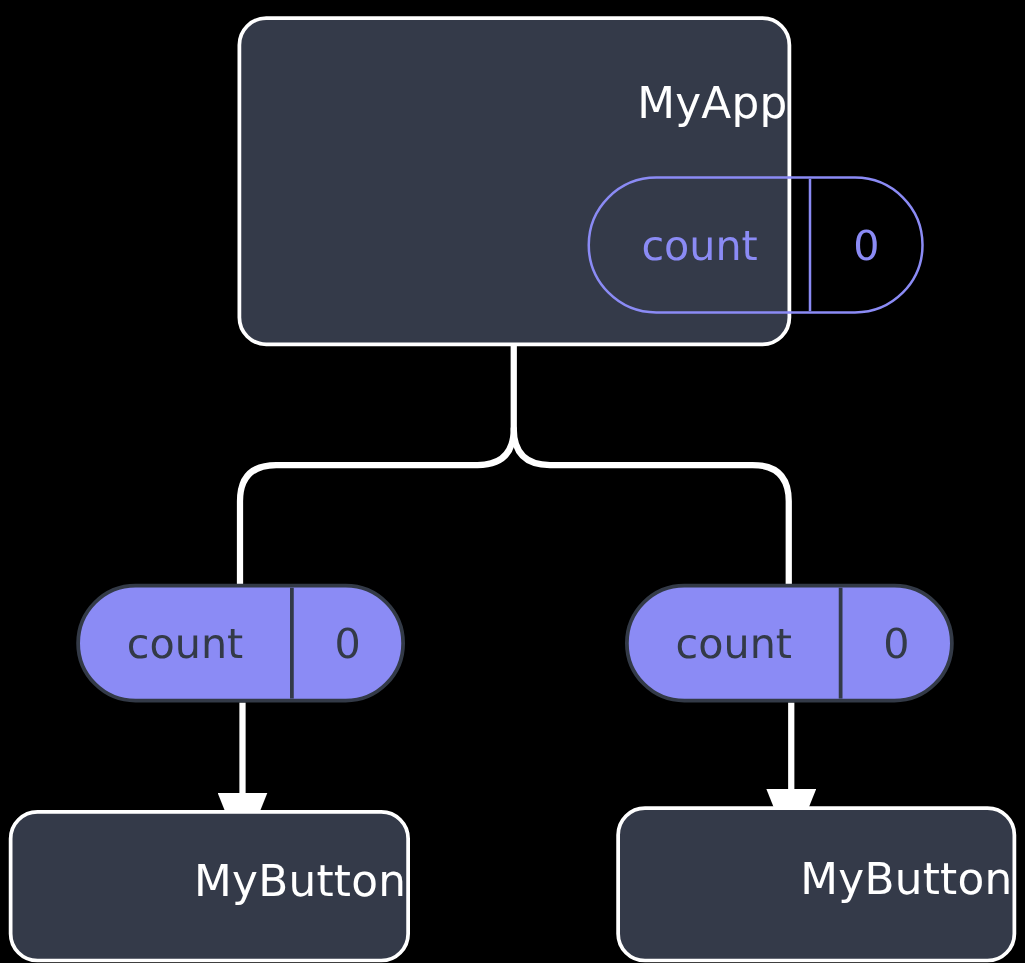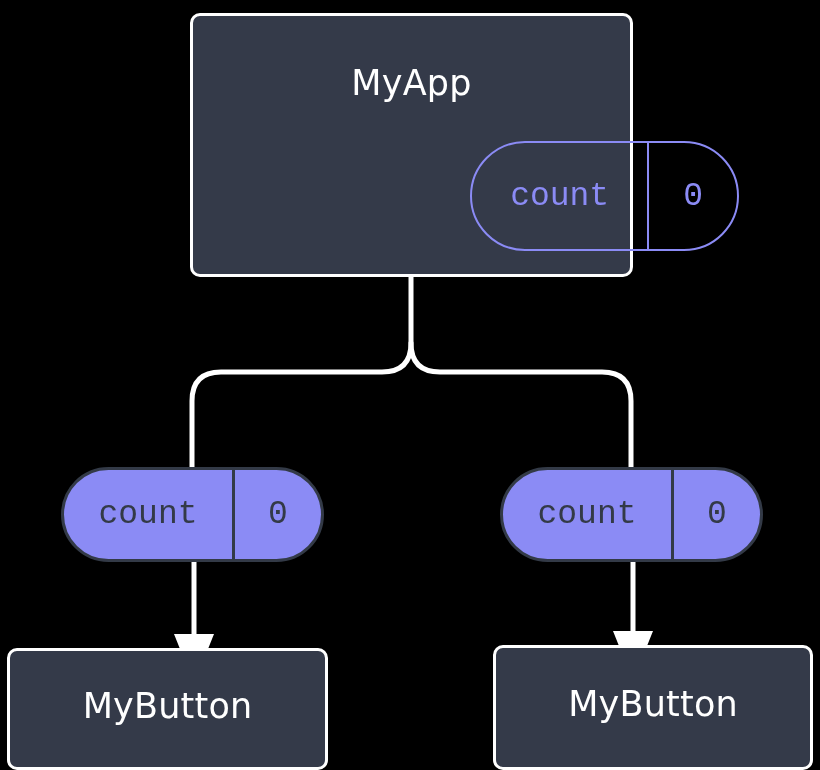--- a/index.html
+++ b/index.html
@@ -29,24 +29,24 @@
     height: 770px;
     pointer-events: none;
   }
 
   
   .component-node {
     position: absolute;
     box-sizing: border-box;
     background: #343a49;
     border: 3px solid #ffffff;
-    border-radius: 10px;
+    border-radius: 23px;
     display: flex;
     flex-direction: column;
-    align-items: center;
+    align-items: flex-end;
   }
   .node-title {
     color: #ffffff;
     font-size: 35px;
     line-height: 1;
     letter-spacing: 0.2px;
     white-space: nowrap;
   }
 
   #node-myapp {
@@ -80,21 +80,20 @@
   }
 
   
   .signal-pill {
     position: absolute;
     box-sizing: border-box;
     display: flex;
     align-items: stretch;
     border-radius: 999px;
     overflow: hidden;
-    font-family: Liberation Mono, monospace;
   }
   .signal-pill .pill-name,
   .signal-pill .pill-value {
     display: flex;
     align-items: center;
     justify-content: center;
     font-size: 33px;
     line-height: 1;
     white-space: nowrap;
     box-sizing: border-box;

